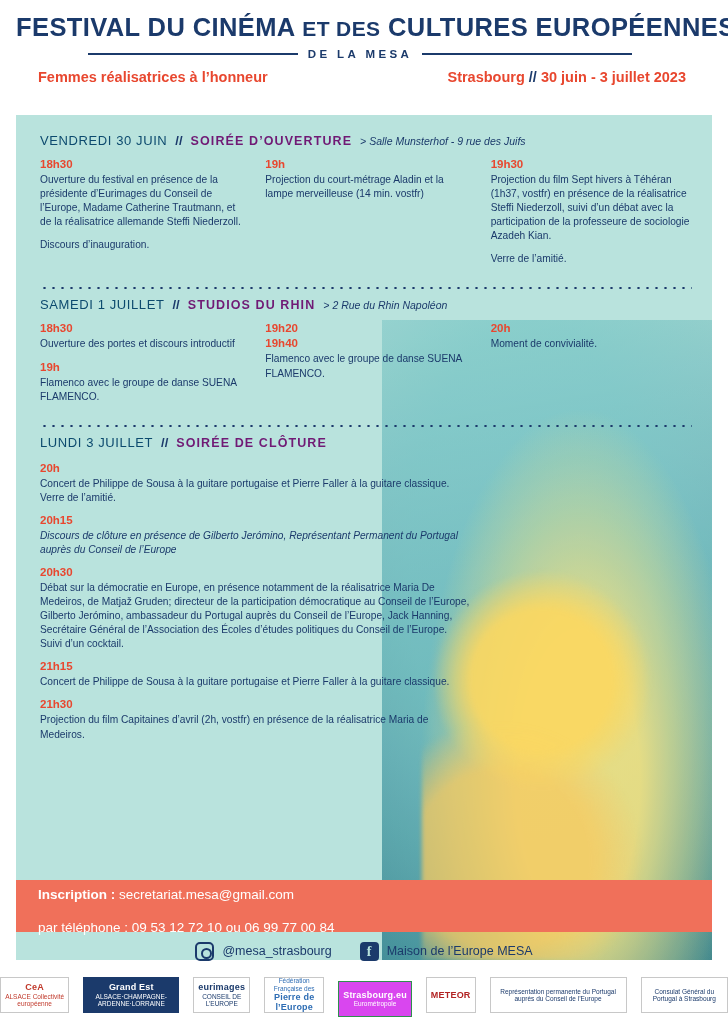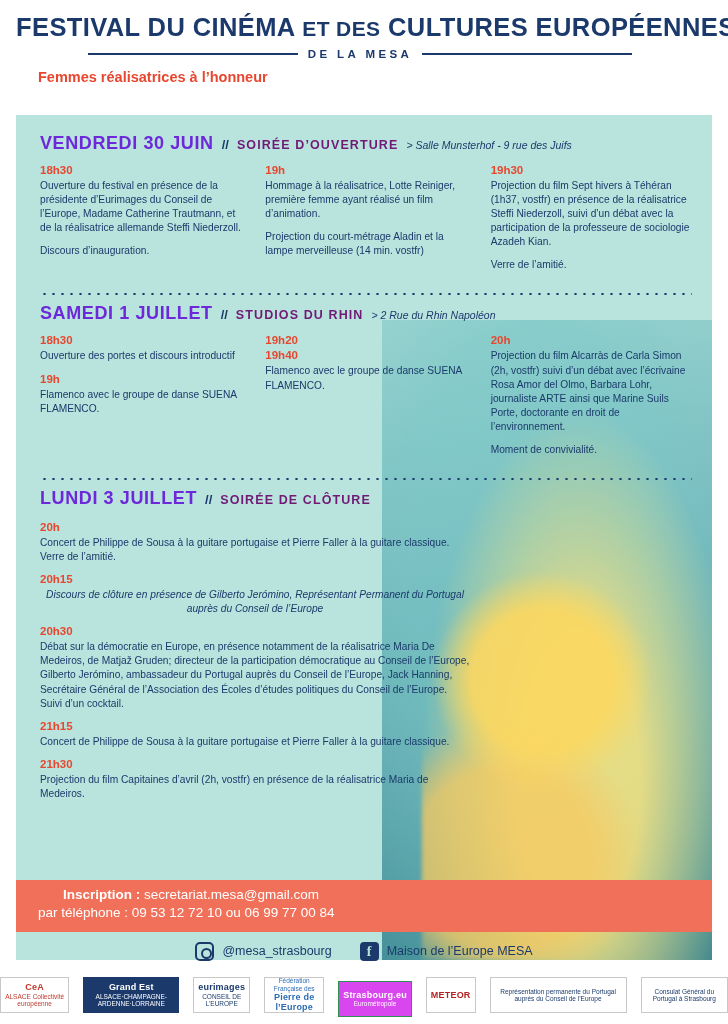--- a/index.html
+++ b/index.html
@@ -56,54 +56,54 @@
     background:
       radial-gradient(circle at 120px 120px, rgba(255,215,90,0.9) 0 70px, rgba(255,215,90,0) 110px),
       radial-gradient(circle at 80px 300px, rgba(250,200,90,0.75) 0 90px, rgba(250,200,90,0) 140px);
     filter: blur(2px);
   }
   .panel-inner { position:relative; z-index:2; padding: 18px 20px 0 24px; }
 
   
   .sec-head { display:flex; align-items:baseline; gap:8px; flex-wrap:wrap; }
   .sec-day {
-    color:#6d28d9; font-weight:bold; font-size:18px; letter-spacing:0.6px;
+    color:#0c4a6e; font-weight:normal; font-size:13px; letter-spacing:0.6px;
   }
   .sec-slash { color:#1b3a6b; font-weight:bold; font-size:13px; }
   .sec-kind { color:#701a75; font-weight:bold; font-size:12.5px; letter-spacing:1.1px; }
   .sec-place { color:#1b3a6b; font-size:10.5px; font-style:italic; }
 
   .cols { display:flex; gap:24px; margin-top:10px; }
   .col { flex:1 1 0; }
   .time {
     color:#e8472f; font-weight:bold; font-size:11.5px; margin-bottom:3px;
   }
   .para {
     color:#1b3a6b; font-size:10.2px; line-height:1.38; margin-bottom:9px;
   }
-  .it { font-style:italic;text-align:center; }
+  .it { font-style:italic; }
 
   .dots {
     height:2px; margin:12px 0 8px 0;
     background-image: radial-gradient(circle, #1b3a6b 1px, transparent 1.3px);
     background-size: 9px 2px; background-repeat: repeat-x;
   }
 
   .sec3-place { color:#1b3a6b; font-size:10.5px; font-style:italic; margin-top:4px; }
   .block { max-width: 430px; }
 
   
   .inscription {
     position:absolute; left:16px; top:880px; width:696px; height:52px;
     background:#f0705a; color:#ffffff;
     padding: 7px 0 0 22px;
   }
-  .ins-l1 { font-size:13.5px; font-weight:bold;margin-left:25px; }
+  .ins-l1 { font-size:13.5px; font-weight:bold; }
   .ins-l1 .val { font-weight:normal; }
-  .ins-l2 { font-size:13.5px; margin-top:3px; }
+  .ins-l2 { font-size:13.5px; margin-top:18px; }
 
   
   .social {
     position:absolute; left:0; top:935px; width:728px; height:32px;
     display:flex; align-items:center; justify-content:center; gap:28px;
   }
   .soc { display:flex; align-items:center; gap:8px; color:#1b3a6b; font-size:12.5px; }
   .ig {
     width:19px;height:19px;border-radius:5px;border:2px solid #1b3a6b;position:relative;
   }
@@ -143,20 +143,25 @@
       <span class="lite">ET DES</span>
       <span>CULTURES EUROPÉENNES</span>
     </div>
     <div class="rule-wrap">
       <div class="rule"></div>
       <div class="subtitle">DE LA MESA</div>
       <div class="rule"></div>
     </div>
     <div class="meta-row">
       <div class="meta-left">Femmes réalisatrices à l’honneur</div>
+      <div class="meta-right">
+        <span>Strasbourg</span>
+        <span class="sep">//</span>
+        <span>30 juin - 3 juillet 2023</span>
+      </div>
     </div>
   </div>
 
   <div class="panel">
     <div class="photo"></div>
     <div class="panel-inner">
 
       <div>
         <div class="sec-head">
           <span class="sec-day">VENDREDI 30 JUIN</span>
@@ -165,21 +170,20 @@
           <span class="sec-place">&gt; Salle Munsterhof - 9 rue des Juifs</span>
         </div>
         <div class="cols">
           <div class="col">
             <div class="time">18h30</div>
             <div class="para">Ouverture du festival en présence de la présidente d’Eurimages du Conseil de l’Europe, Madame Catherine Trautmann, et de la réalisatrice allemande Steffi Niederzoll.</div>
             <div class="para">Discours d’inauguration.</div>
           </div>
           <div class="col">
             <div class="time">19h</div>
-            <div class="para">Hommage à la réalisatrice, Lotte Reiniger, première femme ayant réalisé un film d’animation.</div>
             <div class="para">Projection du court-métrage Aladin et la lampe merveilleuse (14 min. vostfr)</div>
           </div>
           <div class="col">
             <div class="time">19h30</div>
             <div class="para">Projection du film Sept hivers à Téhéran (1h37, vostfr) en présence de la réalisatrice Steffi Niederzoll, suivi d’un débat avec la participation de la professeure de sociologie Azadeh Kian.</div>
             <div class="para">Verre de l’amitié.</div>
           </div>
         </div>
       </div>
 
@@ -199,21 +203,20 @@
             <div class="time">19h</div>
             <div class="para">Flamenco avec le groupe de danse SUENA FLAMENCO.</div>
           </div>
           <div class="col">
             <div class="time">19h20</div>
             <div class="time">19h40</div>
             <div class="para">Flamenco avec le groupe de danse SUENA FLAMENCO.</div>
           </div>
           <div class="col">
             <div class="time">20h</div>
-            <div class="para">Projection du film Alcarràs de Carla Simon (2h, vostfr) suivi d’un débat avec l’écrivaine Rosa Amor del Olmo, Barbara Lohr, journaliste ARTE ainsi que Marine Suils Porte, doctorante en droit de l’environnement.</div>
             <div class="para">Moment de convivialité.</div>
           </div>
         </div>
       </div>
 
       <div class="dots"></div>
 
       <div>
         <div class="sec-head">
           <span class="sec-day">LUNDI 3 JUILLET</span>

